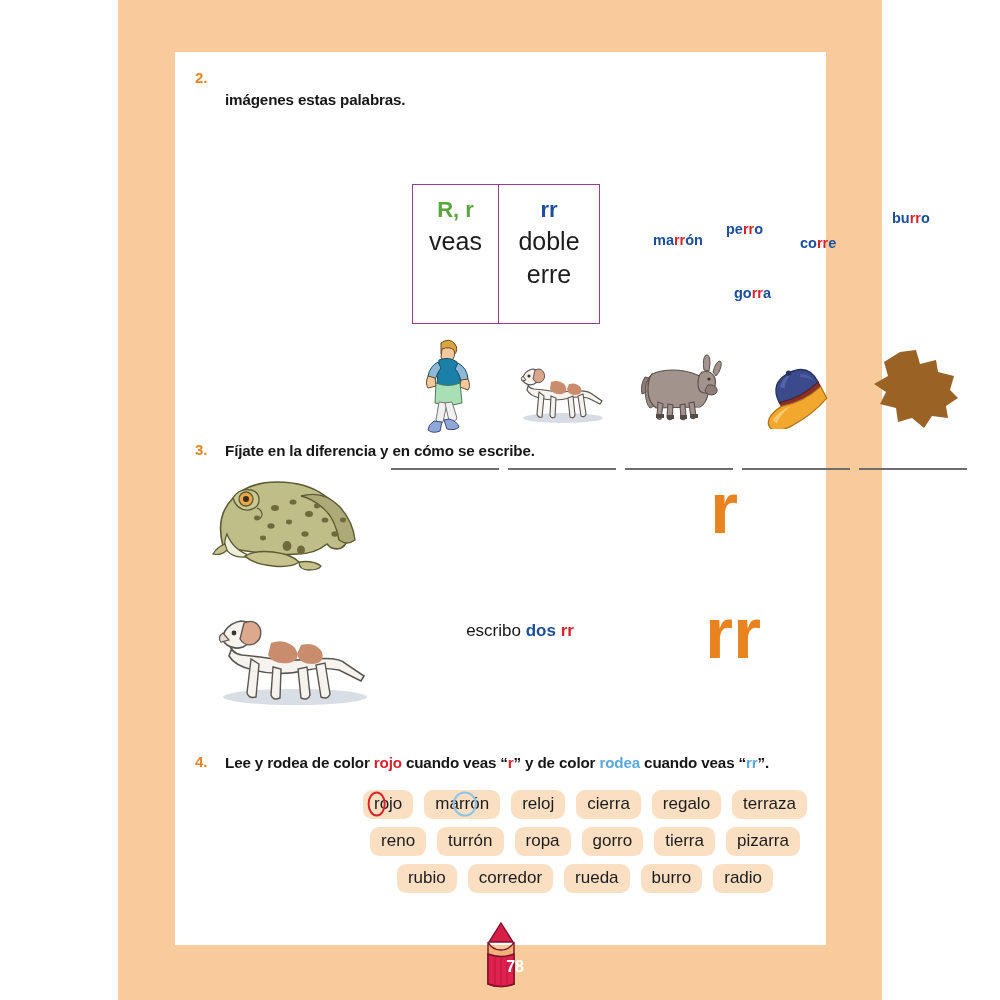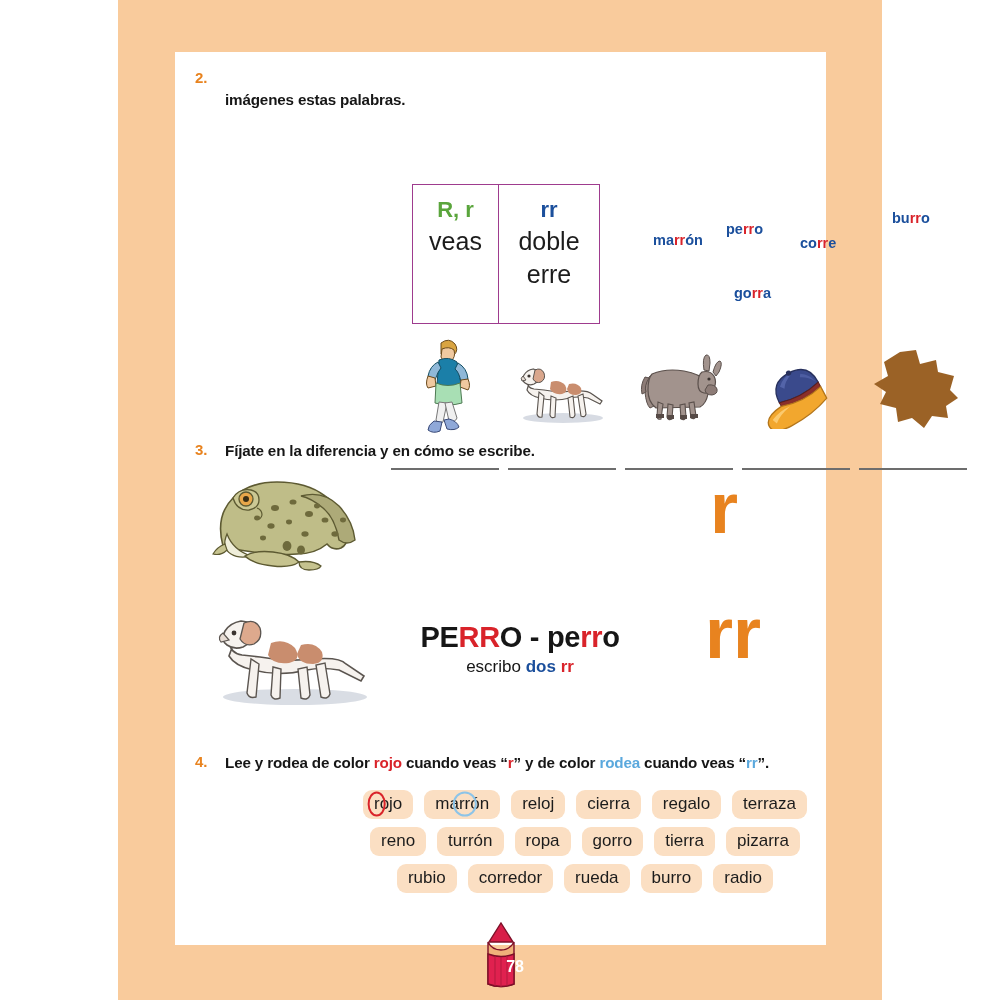--- a/index.html
+++ b/index.html
@@ -421,21 +421,20 @@
           <path d="M20 36 q-6 4 -2 9 l8 -2 z" fill="#e8ddd5" stroke="#5b5550" stroke-width="1.2"></path>
           <path d="M68 46 q14 -5 24 5 q7 12 -6 15 q-16 2 -21 -8 z" fill="#c98d6e"></path>
           <path d="M98 48 q14 -4 21 7 q3 11 -9 12 q-14 0 -16 -10 z" fill="#c98d6e"></path>
           <path d="M48 62 l-4 34 q2 6 9 4 l3 -33 z" fill="#f6f2ee" stroke="#5b5550" stroke-width="1.4"></path>
           <path d="M70 70 l-2 28 q2 6 9 3 l1 -29 z" fill="#f6f2ee" stroke="#5b5550" stroke-width="1.4"></path>
           <path d="M104 70 l3 28 q-2 6 -9 3 l-3 -29 z" fill="#f6f2ee" stroke="#5b5550" stroke-width="1.4"></path>
           <path d="M122 66 l5 31 q-2 6 -9 3 l-5 -32 z" fill="#f6f2ee" stroke="#5b5550" stroke-width="1.4"></path>
         </svg>
       </div>
       <div class="diff-words" style="left:195px; top:22px;">
-        <div class="diff-main"><span>PE</span><span class="hl">RR</span><span>O - pe</span><span class="hl">rr</span><span>o</span></div>
         <div class="diff-sub"><span>escribo </span><span class="b c-blue">dos</span><span>&nbsp;</span><span class="b c-red">rr</span></div>
       </div>
       <div class="big-letter" style="left:530px; top:0px; font-size:72px;">rr</div>
     </div>
 
     <div class="exercise" id="ex4">
       <div class="ex-num">4.</div>
       <div class="ex-text"><span>Lee y rodea de color </span><span class="c-red">rojo</span><span> cuando veas “</span><span class="c-red">r</span><span>” y de color </span><span class="c-lblue">rodea</span><span> cuando veas “</span><span class="c-lblue">rr</span><span>”.</span></div>
     </div>
 

